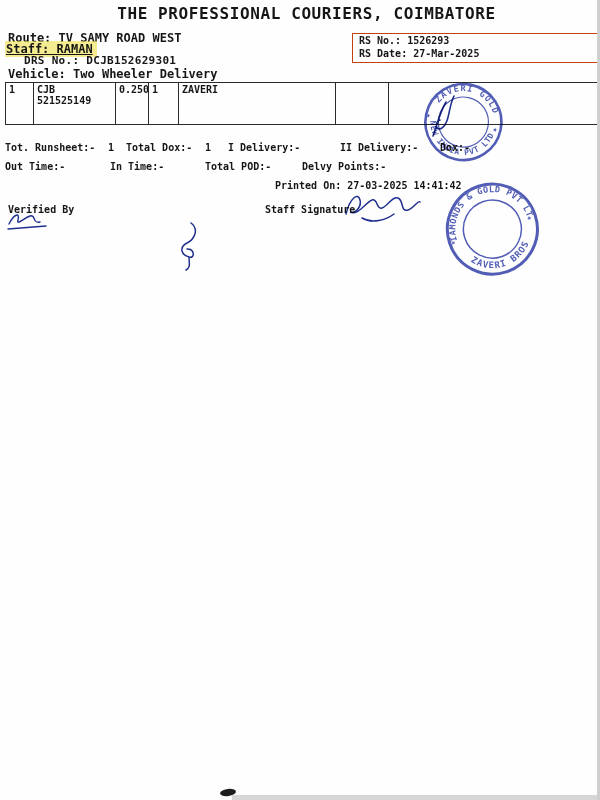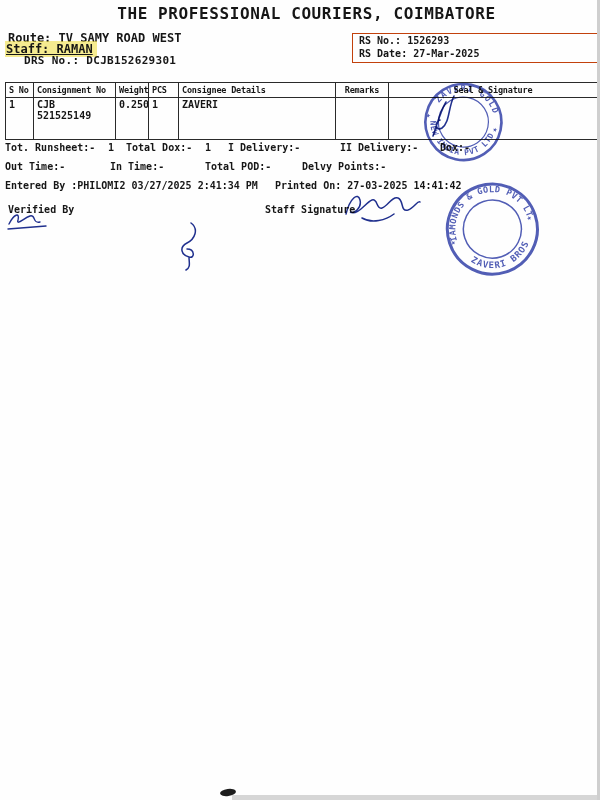--- a/index.html
+++ b/index.html
@@ -37,46 +37,38 @@
 </head>
 <body>
 
 <div class="page">
 
   <div class="abs t-title" style="left:0;right:0;top:5px;text-align:center;">THE PROFESSIONAL COURIERS, COIMBATORE</div>
 
   <div class="abs t-info" style="left:8px;top:32px;">Route: TV SAMY ROAD WEST</div>
   <div class="abs t-info" style="left:5px;top:43px;text-decoration:underline;"><span class="hl">Staff: RAMAN</span></div>
   <div class="abs t-drs" style="left:8px;top:55px;margin-left:16px;">DRS No.: DCJB152629301</div>
+  <div class="abs t-info" style="left:8px;top:68px;">Vehicle: Two Wheeler Delivery</div>
 
   <div class="abs rsbox" style="left:352px;top:33px;width:244px;height:28px;">
     <div>RS No.: 1526293</div>
     <div>RS Date: 27-Mar-2025</div>
   </div>
 
   <table class="run">
     <colgroup>
       <col style="width:28px">
         <col style="width:82px">
         <col style="width:33px">
       <col style="width:30px">
         <col style="width:157px">
         <col style="width:53px">
       <col style="width:209px">
     </colgroup>
     <tbody>
-        <tr>
-      <th>S No</th>
-      <th>Consignment No</th>
-      <th>Weight</th>
-      <th>PCS</th>
-      <th>Consignee Details</th>
-      <th class="c">Remarks</th>
-      <th class="c">Seal &amp; Signature</th>
-    </tr>
     <tr>
       <td>1</td>
       <td>CJB 521525149</td>
       <td>0.250</td>
       <td>1</td>
       <td>ZAVERI</td>
       <td></td>
       <td></td>
     </tr>
   </tbody>
@@ -88,21 +80,20 @@
   <div class="abs t-line" style="left:205px;top:142px;">1</div>
   <div class="abs t-line" style="left:228px;top:142px;">I Delivery:-</div>
   <div class="abs t-line" style="left:340px;top:142px;">II Delivery:-</div>
   <div class="abs t-line" style="left:440px;top:142px;">Dox:-</div>
 
   <div class="abs t-line" style="left:5px;top:161px;">Out Time:-</div>
   <div class="abs t-line" style="left:110px;top:161px;text-align:center;">In Time:-</div>
   <div class="abs t-line" style="left:205px;top:161px;">Total POD:-</div>
   <div class="abs t-line" style="left:302px;top:161px;">Delvy Points:-</div>
 
-  <div class="abs t-line" style="left:5px;top:180px;">Entered By :PHILOMI2 03/27/2025 2:41:34 PM</div>
   <div class="abs t-line" style="left:263px;top:180px;padding-left:12px;">Printed On: 27-03-2025 14:41:42</div>
 
   <div class="abs t-line" style="left:8px;top:204px;">Verified By</div>
   <div class="abs t-line" style="left:265px;top:204px;">Staff Signature</div>
 
   <div class="stamp" style="left:417px;top:76px;transform:rotate(12deg);">
     <svg width="92" height="92" viewBox="0 0 92 92">
       <circle cx="46" cy="46" r="38" fill="none" stroke="#2b3aa6" stroke-width="2.6"></circle>
       <circle cx="46" cy="46" r="25" fill="none" stroke="#2b3aa6" stroke-width="1.2"></circle>
       <path id="seal-arc-top" d="M 15,46 A 31,31 0 0 1 77,46" fill="none"></path>

